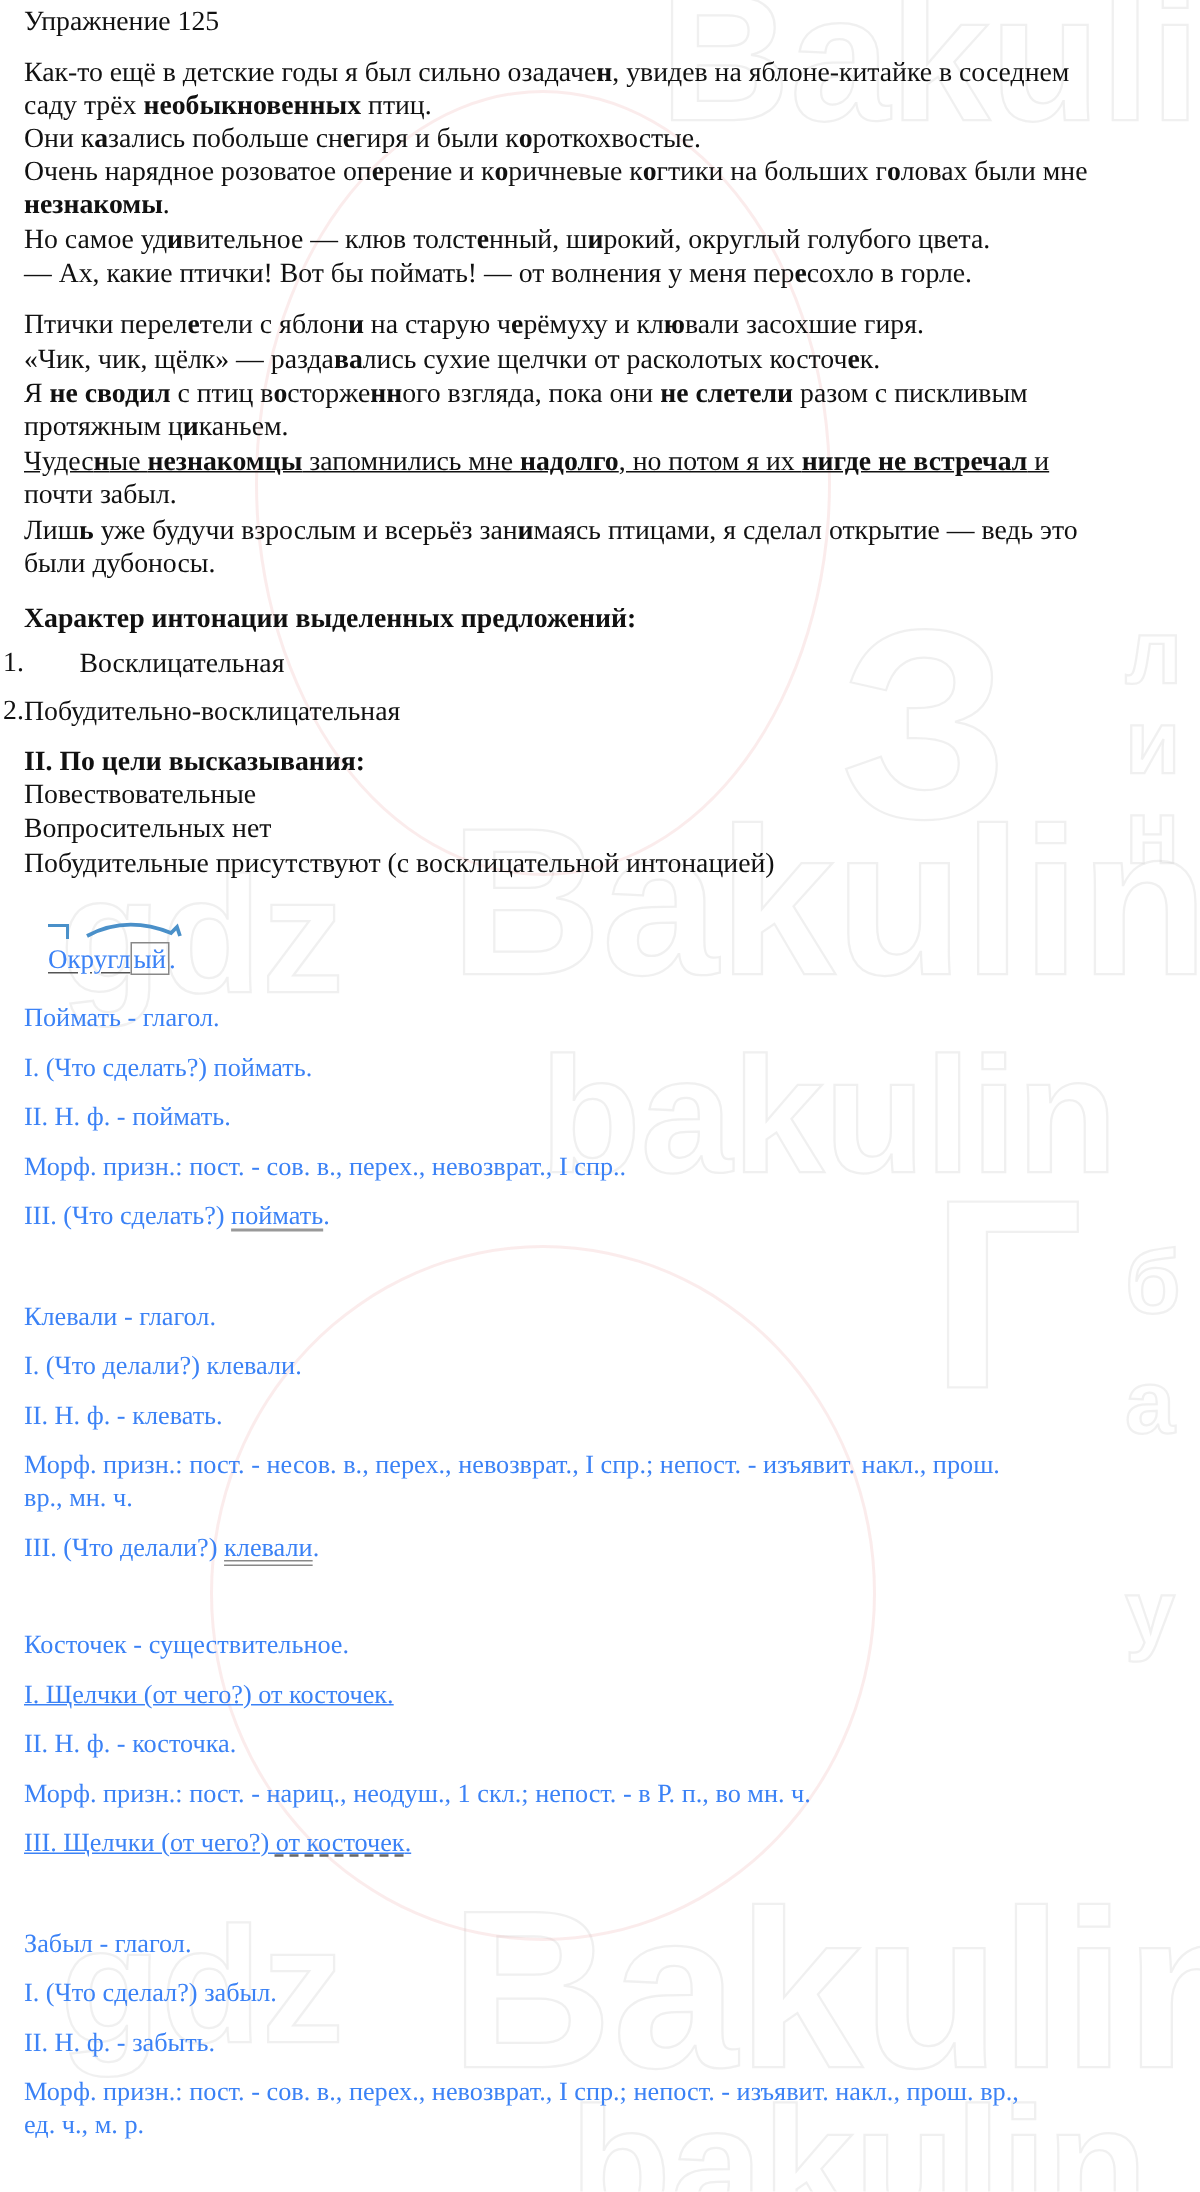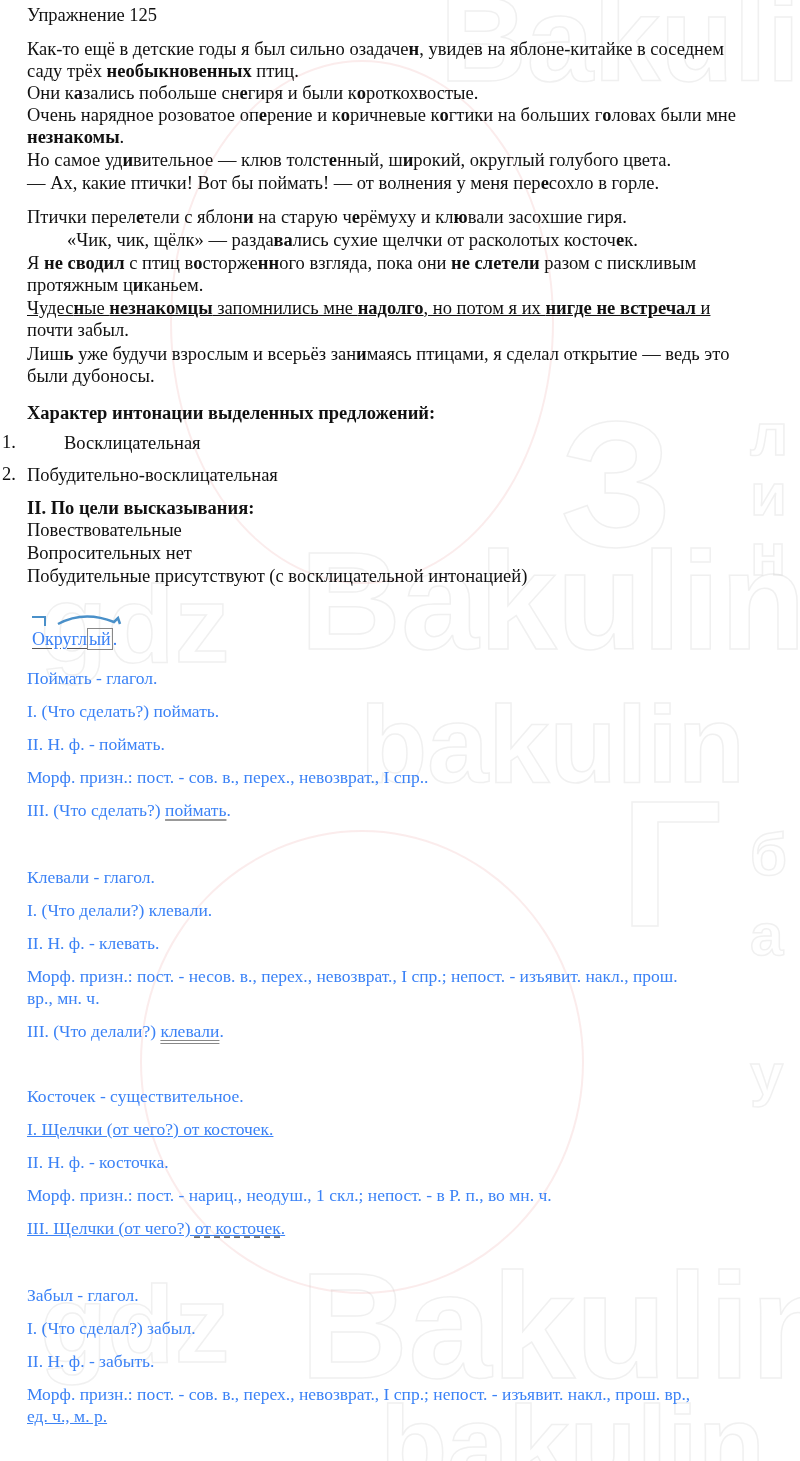--- a/index.html
+++ b/index.html
@@ -16,21 +16,21 @@
     .wm {
       position: absolute; font-weight: 700; color: transparent;
       -webkit-text-stroke: 1.5px rgba(200, 200, 200, 0.28);
       white-space: nowrap;
     }
     .wm-face {
       position: absolute; border: 2px solid rgba(235, 170, 170, 0.22);
       border-radius: 50%;
     }
     .content { position: relative; z-index: 1; }
-    .line { position: absolute; left: 27px; font-size: 18.5px; line-height: 22px; white-space: nowrap; }
+    .line { position: absolute; left: 16px; font-size: 18.5px; line-height: 22px; white-space: nowrap; }
     .title { top: 4px; font-size: 18.5px; }
     .bold { font-weight: 700; }
     .list-num { position: absolute; left: 0; font-size: 18.5px; }
     .ans { font-family: "Liberation Serif", serif; font-size: 17.5px; color: #3b82f6; }
     .u-solid { text-decoration: underline; text-decoration-thickness: 2px; text-decoration-color: #999; text-underline-offset: 3px; }
     .u-double { text-decoration: underline double; text-decoration-color: #888; text-underline-offset: 3px; }
     .u-dashed { text-decoration: underline dashed; text-decoration-color: #666; text-underline-offset: 3px; }
     .morph-root-box { border: 1px solid #888; padding: 0 1px; }
     .prefix-mark {
       position: absolute; width: 12px; height: 8px;
@@ -70,21 +70,21 @@
 
   <div id="text-block">
       <div class="line" style="top: 38px;"><span>Как-то ещё в детские годы я был сильно озадаче</span><span class="bold">н</span><span>, увиде</span><span>в</span><span> на яблоне-китайке в соседнем</span></div>
       <div class="line" style="top: 60px;"><span>саду трёх </span><span class="bold">необыкновенных</span><span> птиц.</span></div>
       <div class="line" style="top: 82px;"><span>Они к</span><span class="bold">а</span><span>зались побольше сн</span><span class="bold">е</span><span>гиря и были к</span><span class="bold">о</span><span>роткохвостые.</span></div>
       <div class="line" style="top: 104px;"><span>Очень нарядное розоватое оп</span><span class="bold">е</span><span>рение и к</span><span class="bold">о</span><span>ричневые к</span><span class="bold">о</span><span>гтики на больших г</span><span class="bold">о</span><span>ловах были мне</span></div>
       <div class="line" style="top: 126px;"><span class="bold">незнакомы</span><span>.</span></div>
       <div class="line" style="top: 149px;"><span>Но самое уд</span><span class="bold">и</span><span>вительное — клюв толст</span><span class="bold">е</span><span>нный, ш</span><span class="bold">и</span><span>рокий, округлый голубого цвета.</span></div>
       <div class="line" style="top: 172px;"><span>— Ах, какие птички! Вот бы поймать! — от волнения у меня пер</span><span class="bold">е</span><span>сохло в горле.</span></div>
       <div class="line" style="top: 206px;"><span>Птички перел</span><span class="bold">е</span><span>тели с яблон</span><span class="bold">и</span><span> на старую ч</span><span class="bold">е</span><span>рёмуху и кл</span><span class="bold">ю</span><span>вали засохшие гиря.</span></div>
-      <div class="line" style="top: 229px; margin-left: 40px;"><span>«Чик, чик, щёлк» — разда</span><span class="bold">ва</span><span>лись сухие щелчки от расколотых косточ</span><span class="bold">е</span><span>к.</span></div>
+      <div class="line" style="top: 229px;"><span>«Чик, чик, щёлк» — разда</span><span class="bold">ва</span><span>лись сухие щелчки от расколотых косточ</span><span class="bold">е</span><span>к.</span></div>
       <div class="line" style="top: 252px;"><span>Я </span><span class="bold">не сводил</span><span> с птиц в</span><span class="bold">о</span><span>сторже</span><span class="bold">нн</span><span>ого взгляда, пока они </span><span class="bold">не слетели</span><span> разом с пискливым</span></div>
       <div class="line" style="top: 274px; text-align: right;"><span>протяжным ц</span><span class="bold">и</span><span>каньем.</span></div>
       <div class="line" style="top: 297px; text-decoration: underline;"><span>Чудес</span><span class="bold">н</span><span>ые </span><span class="bold">незнакомцы</span><span> запомнились мне </span><span class="bold">надолго</span><span>, но потом я их </span><span class="bold">нигде не встречал</span><span> и</span></div>
       <div class="line" style="top: 319px;"><span>почти забыл.</span></div>
       <div class="line" style="top: 343px;"><span>Лиш</span><span class="bold">ь</span><span> уже будучи взрослым и всерьёз зан</span><span class="bold">и</span><span>маясь птицами, я сделал открытие — ведь это</span></div>
       <div class="line" style="top: 365px;"><span>были дубоносы.</span></div>
     </div>
 
   <div class="line bold" style="top:402px;">Характер интонации выделенных предложений:</div>
 
@@ -128,16 +128,16 @@
       <div class="line ans" style="top: 1020px;"><span>III. (Что делали?) </span><span class="u-double">клевали</span><span>.</span></div>
       <div class="line ans" style="top: 1085px;">Косточек - существительное.</div>
       <div class="line ans" style="top: 1118px; text-decoration: underline;">I. Щелчки (от чего?) от косточек.</div>
       <div class="line ans" style="top: 1151px;">II. Н. ф. - косточка.</div>
       <div class="line ans" style="top: 1184px;">Морф. призн.: пост. - нариц., неодуш., 1 скл.; непост. - в Р. п., во мн. ч.</div>
       <div class="line ans" style="top: 1217px; text-decoration: underline;"><span>III. Щелчки (от чего?) </span><span class="u-dashed">от косточек</span><span>.</span></div>
       <div class="line ans" style="top: 1284px;">Забыл - глагол.</div>
       <div class="line ans" style="top: 1317px;">I. (Что сделал?) забыл.</div>
       <div class="line ans" style="top: 1350px;">II. Н. ф. - забыть.</div>
       <div class="line ans" style="top: 1383px;">Морф. призн.: пост. - сов. в., перех., невозврат., I спр.; непост. - изъявит. накл., прош. вр.,</div>
-      <div class="line ans" style="top: 1405px; text-decoration: underline;">ед. ч., м. р.</div>
+      <div class="line ans" style="top: 1405px;">ед. ч., м. р.</div>
       <div class="line ans" style="top: 1438px; margin-top: 32px;"><span>III. (Что сделал?) </span><span class="u-double">забыл</span><span>.</span></div>
     </div>
 </div>
 
 </body></html>

